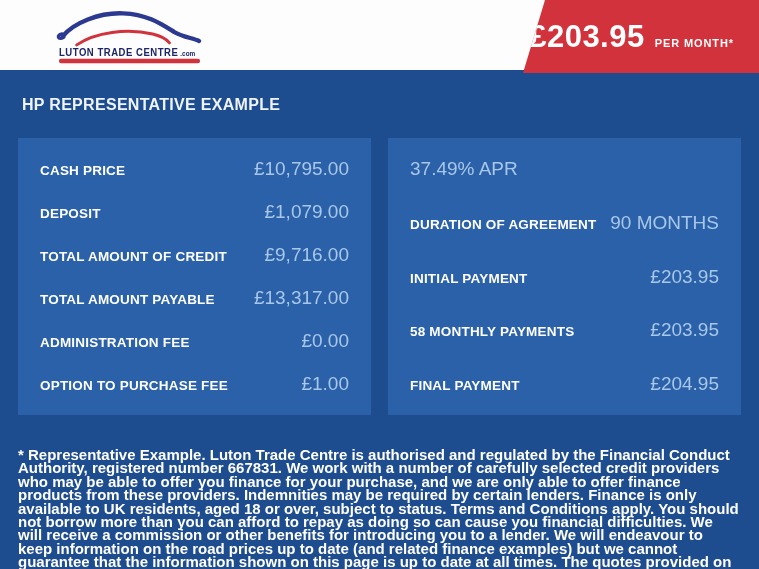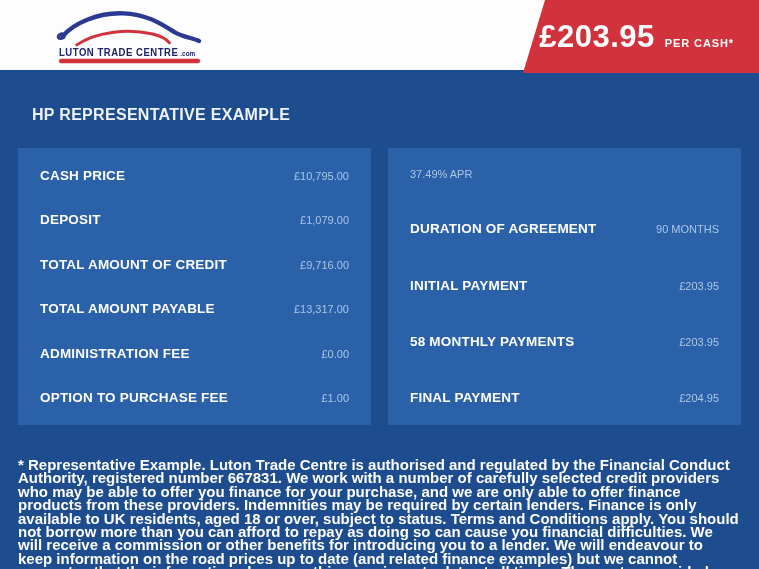--- a/index.html
+++ b/index.html
@@ -29,33 +29,33 @@
     clip-path: polygon(545px 0, 759px 0, 759px 73px, 523px 73px);
     display: flex; align-items: center; justify-content: flex-end;
     padding-right: 25px; box-sizing: border-box;
   }
   .flag-inner { display: flex; align-items: baseline; }
   .flag-amount { font-size: 31px; font-weight: 700; color: #ffffff; letter-spacing: 0.5px; }
   .flag-period { font-size: 11px; font-weight: 700; color: #ffffff; letter-spacing: 0.9px; margin-left: 10px; }
   
   .content { padding: 0 18px; }
   .page-title {
-    margin: 14px; padding-top: 22px;
+    margin: 4px; padding-top: 22px;
     font-size: 16px; font-weight: 700; color: #eef4fa; letter-spacing: 0.3px;
   }
   .panels { display: flex; gap: 17px; margin-top: 24px; }
   .panel {
     flex: 1; height: 277px; box-sizing: border-box;
     background: var(--panel-bg, #2a61a9);
     padding: 20px 22px;
     display: flex; flex-direction: column; justify-content: space-between;
   }
   .row { display: flex; justify-content: space-between; align-items: baseline; }
   .lbl { font-size: 13.5px; font-weight: 700; color: #ffffff; letter-spacing: 0.2px; white-space: nowrap; }
-  .val { font-size: 11px; font-weight: 400; color: var(--value-text, #a9c7e8); white-space: nowrap; }
+  .val { font-size: 19px; font-weight: 400; color: var(--value-text, #a9c7e8); white-space: nowrap; }
   .disclaimer {
     margin: 33px 0 0;
     font-size: 15px; line-height: 13.4px; font-weight: 700; color: #ffffff;
     text-align: left;
   }
 </style>
 </head>
 <body>
 
 <header class="topbar">
@@ -65,21 +65,21 @@
       <path class="swoosh-blue" d="M7 29 C18 16 43 5 68 6 C93 7 107 17 120 25 C129 30 138 31 145 34" stroke-width="4.4"></path>
       <path class="swoosh-red" d="M21 38 C40 25 72 21 98 27 C106 29 112 32 115 36" stroke-width="3"></path>
       <text class="logo-text" x="3" y="49" textLength="121" lengthAdjust="spacingAndGlyphs">LUTON TRADE CENTRE</text>
       <text class="logo-suffix" x="126" y="49">.com</text>
       <rect class="logo-bar" x="3" y="52" width="143" height="4.6" rx="2.3"></rect>
     </svg>
   </div>
   <div class="price-flag">
     <div class="flag-inner">
       <span class="flag-amount">£203.95</span>
-      <span class="flag-period">PER CASH*</span>
+      <span class="flag-period">PER MONTH*</span>
     </div>
   </div>
 </header>
 
 <main class="content">
   <h1 class="page-title">HP REPRESENTATIVE EXAMPLE</h1>
 
   <div class="panels">
     <section class="panel">
       <div class="row">

